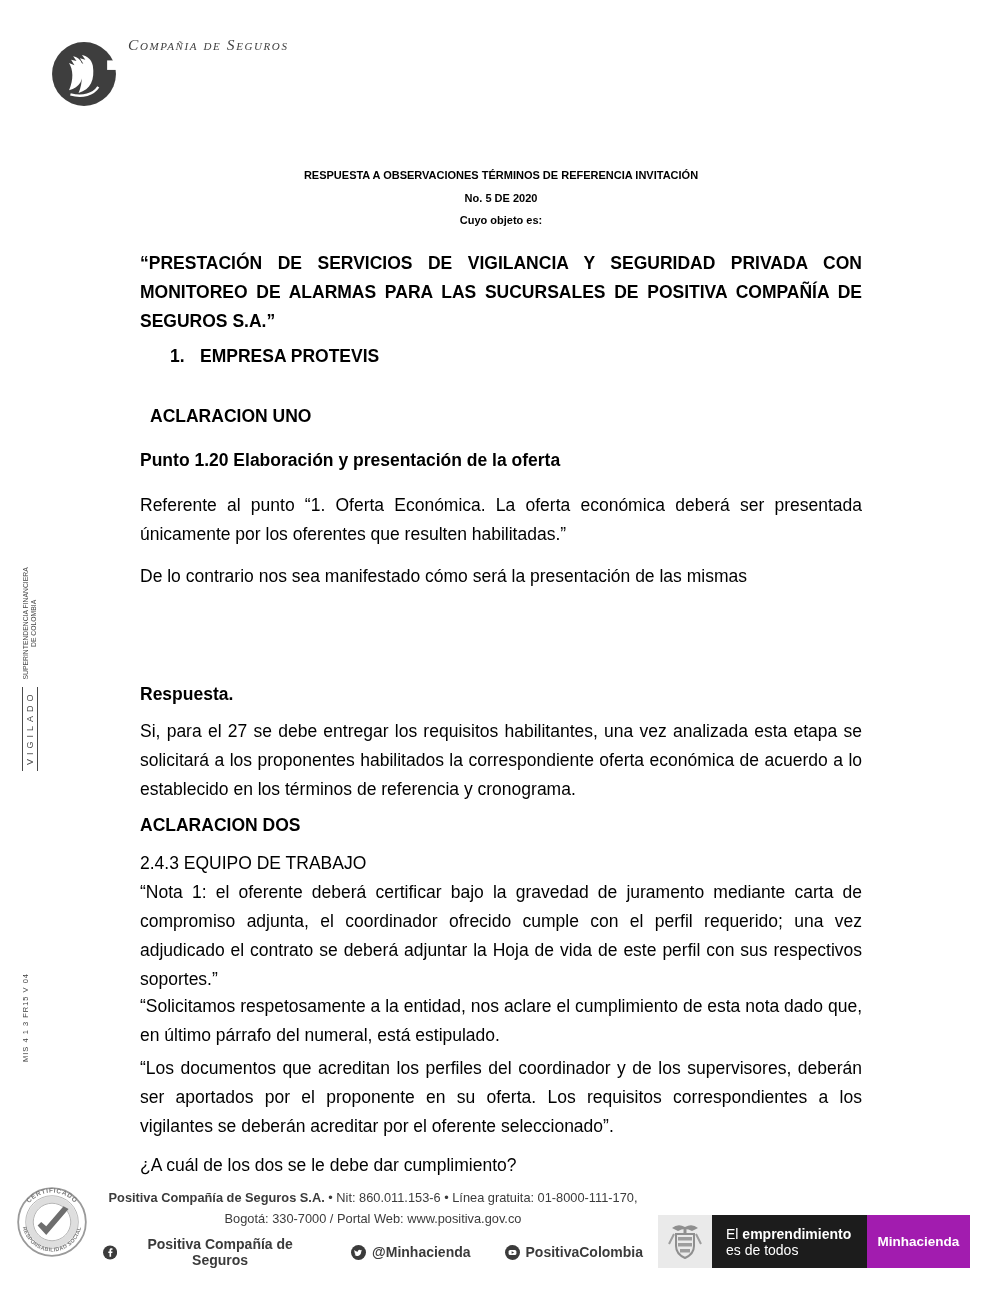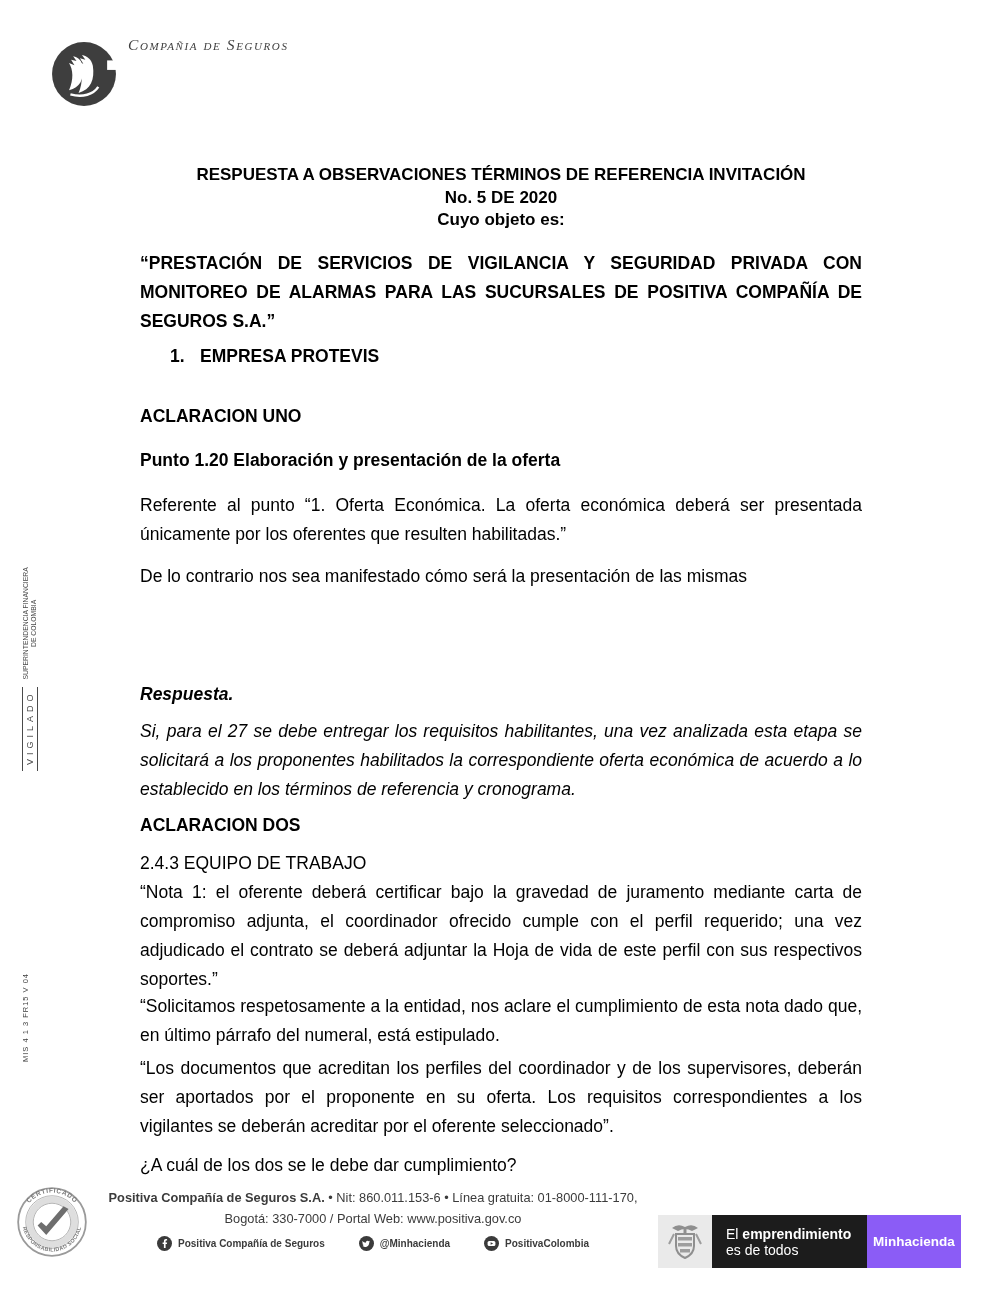--- a/index.html
+++ b/index.html
@@ -11,22 +11,22 @@
   .logo{position:absolute;left:50px;top:40px;display:flex;align-items:flex-start;}
   .logo-icon{width:68px;height:68px;}
   .logo-text{margin-left:10px;font-family:"Liberation Serif",serif;color:#3e3e3e;}
   .logo-name{font-size:49px;line-height:52px;letter-spacing:1px;font-weight:500;}
   .logo-tagline{font-variant:small-caps;font-size:15.5px;letter-spacing:1.6px;margin-top:-4px;text-align:center;font-style:italic;}
   
   .blk{position:absolute;left:140px;width:722px;font-size:17.5px;line-height:29px;}
   .center{text-align:center;}
   .just{text-align:justify;}
   .b{font-weight:bold;}
-  .i{font-style:italic;}
-  .title-blk{line-height:22.5px;font-size:17px;font-weight:bold;}
+  .i{}
+  .title-blk{line-height:22.5px;font-size:11px;font-weight:bold;}
   .item-row{display:flex;font-weight:bold;padding-left:30px;}
   .item-num{width:30px;}
   
   .vigilado-wrap{position:absolute;left:8px;top:553px;width:44px;height:218px;}
   .vigilado-rot{
     width:218px;height:44px;transform-origin:top left;
     transform:rotate(-90deg) translateX(-218px);
     display:flex;align-items:center;gap:8px;color:#4a4a4a;
   }
   .vigilado-box{
@@ -38,30 +38,30 @@
   .doccode-rot{
     width:110px;height:22px;transform-origin:top left;
     transform:rotate(-90deg) translateX(-110px);
     font-size:7.5px;letter-spacing:1px;color:#3d3d3d;white-space:nowrap;
     display:flex;align-items:center;
   }
   
   .footer-info{position:absolute;left:103px;top:1188px;width:540px;text-align:center;color:#3b3b3b;}
   .footer-line{font-size:12.8px;line-height:20.5px;}
   .social-row{display:flex;justify-content:center;gap:34px;margin-top:7px;align-items:center;}
-  .social-item{display:flex;align-items:center;gap:6px;font-size:10px;font-weight:bold;color:#3b3b3b;}
+  .social-item{display:flex;align-items:center;gap:6px;font-size:14px;font-weight:bold;color:#3b3b3b;}
   .social-item svg{display:block;}
   .seal{position:absolute;left:16px;top:1186px;width:72px;height:72px;}
   .gov-banner{position:absolute;left:658px;top:1195px;height:53px;display:flex;margin-top:20px;}
   .gov-crest{width:54px;background:#eaeaea;display:flex;align-items:center;justify-content:center;}
   .gov-slogan{width:155px;background:#1c1c1c;color:#fff;display:flex;flex-direction:column;justify-content:center;padding-left:14px;box-sizing:border-box;}
   .gov-slogan .l1{font-size:14px;line-height:16px;}
   .gov-slogan .l1 .w{font-weight:bold;}
   .gov-slogan .l2{font-size:14px;line-height:16px;font-weight:normal;}
-  .gov-ministry{width:94px;background:#8b5cf6;color:#fff;display:flex;align-items:center;justify-content:center;font-size:13.5px;font-weight:bold;}
+  .gov-ministry{width:103px;background:#a21caf;color:#fff;display:flex;align-items:center;justify-content:center;font-size:13.5px;font-weight:bold;}
 </style>
 </head>
 <body>
 
 <div class="page">
 
   <div class="logo">
     <svg class="logo-icon" viewBox="0 0 100 100">
       <circle cx="50" cy="50" r="47" fill="#3e3e3e"></circle>
       <rect x="84" y="30" width="16" height="14" fill="#ffffff"></rect>
@@ -82,21 +82,21 @@
 
   <div class="blk just b" style="top:249px;">“PRESTACIÓN DE SERVICIOS DE VIGILANCIA Y SEGURIDAD PRIVADA CON MONITOREO DE ALARMAS PARA LAS SUCURSALES DE POSITIVA COMPAÑÍA DE SEGUROS S.A.”</div>
 
   <div class="blk" style="top:342px;">
     <div class="item-row">
       <span class="item-num">1.</span>
       <span>EMPRESA PROTEVIS</span>
     </div>
   </div>
 
-  <div class="blk b" style="top:402px;">ACLARACION UNO</div>
+  <div class="blk b" style="top:402px;margin-left:10px;">ACLARACION UNO</div>
 
   <div class="blk b" style="top:446px;">Punto 1.20 Elaboración y presentación de la oferta</div>
 
   <div class="blk just" style="top:491px;">Referente al punto “1. Oferta Económica. La oferta económica deberá ser presentada únicamente por los oferentes que resulten habilitadas.”</div>
 
   <div class="blk" style="top:562px;">
     <div>De lo contrario nos sea manifestado cómo será la presentación de las mismas</div>
   </div>
 
   <div class="blk b i" style="top:680px;">Respuesta.</div>

